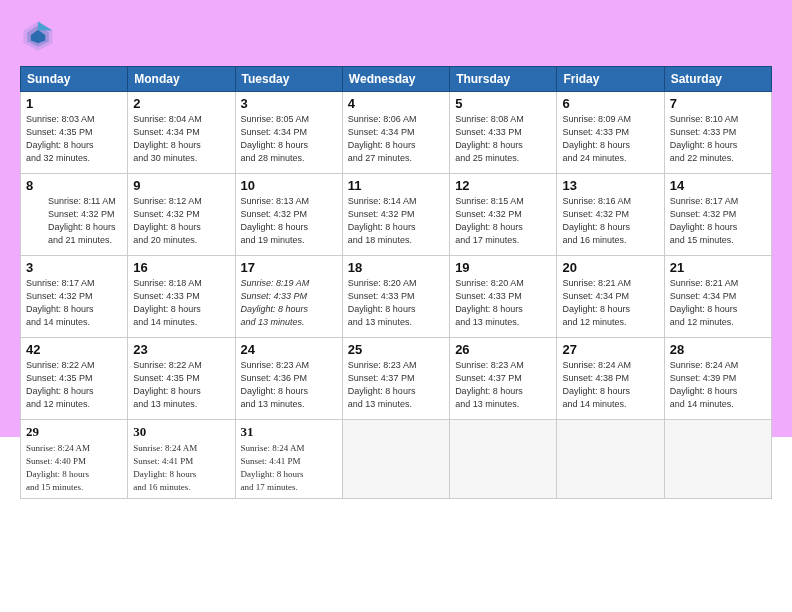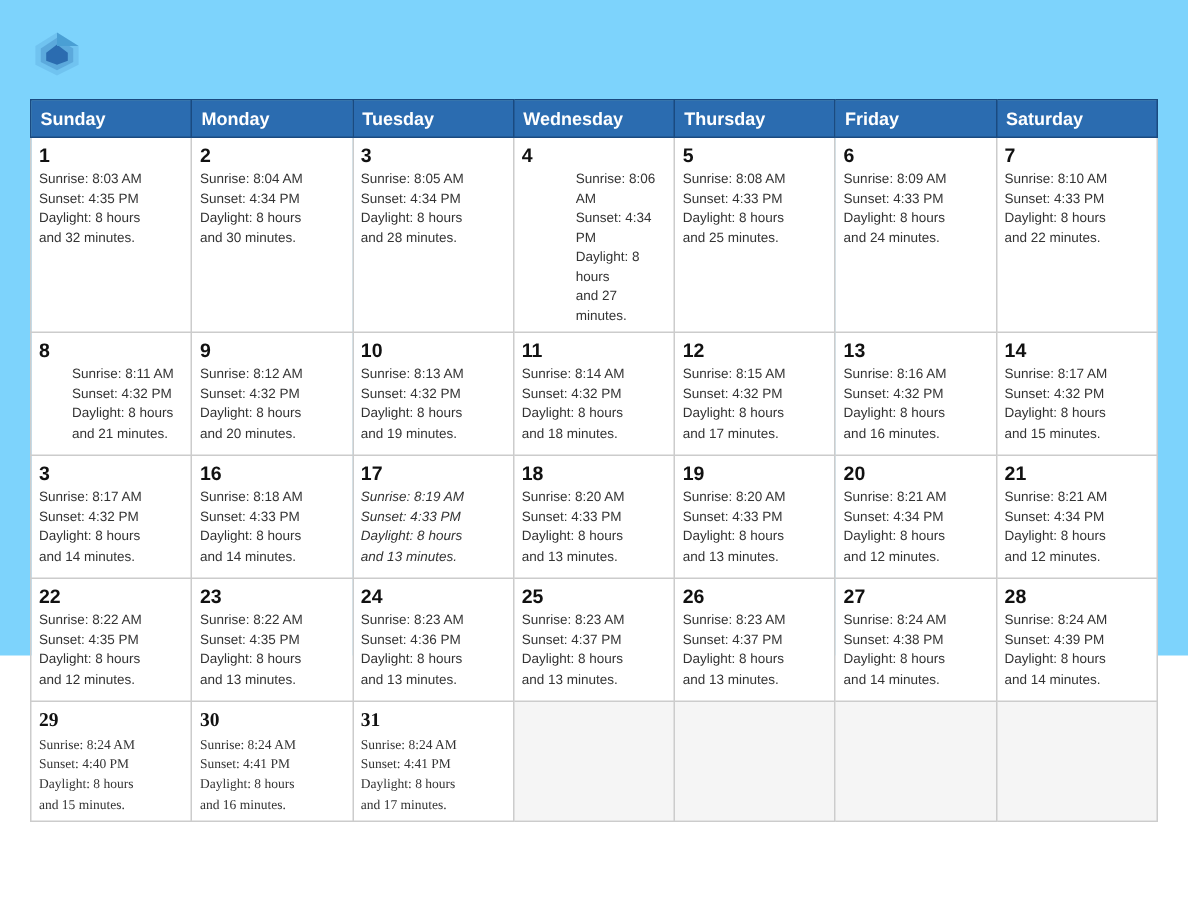--- a/index.html
+++ b/index.html
@@ -7,21 +7,21 @@
       font-family: Arial, sans-serif;
       background: #fff;
       width: 792px;
       height: 612px;
       overflow: hidden;
     }
     .page {
       width: 792px;
       height: 437px;
       padding: 18px 20px 14px 20px;
-      background: #7dd3fc;
+      background: #f0abfc;
     }
     .header {
       display: flex;
       justify-content: space-between;
       align-items: flex-start;
       margin-bottom: 12px;
     }
     .logo {
       display: flex;
       align-items: center;
@@ -155,21 +155,21 @@
           </td>
           <td>
             <span class="day-num">3</span>
             <div class="day-info" style="white-space: pre-line;">Sunrise: 8:05 AM
 Sunset: 4:34 PM
 Daylight: 8 hours
 and 28 minutes.</div>
           </td>
           <td>
             <span class="day-num">4</span>
-            <div class="day-info" style="white-space: pre-line; margin-left: 36px;">Sunrise: 8:06 AM
+            <div class="day-info" style="white-space: pre-line;">Sunrise: 8:06 AM
 Sunset: 4:34 PM
 Daylight: 8 hours
 and 27 minutes.</div>
           </td>
           <td>
             <span class="day-num">5</span>
             <div class="day-info" style="white-space: pre-line;">Sunrise: 8:08 AM
 Sunset: 4:33 PM
 Daylight: 8 hours
 and 25 minutes.</div>
@@ -286,21 +286,21 @@
           <td>
             <span class="day-num">21</span>
             <div class="day-info" style="white-space: pre-line;">Sunrise: 8:21 AM
 Sunset: 4:34 PM
 Daylight: 8 hours
 and 12 minutes.</div>
           </td>
         </tr>
         <tr>
           <td>
-            <span class="day-num">22</span>
+            <span class="day-num">42</span>
             <div class="day-info" style="white-space: pre-line;">Sunrise: 8:22 AM
 Sunset: 4:35 PM
 Daylight: 8 hours
 and 12 minutes.</div>
           </td>
           <td>
             <span class="day-num">23</span>
             <div class="day-info" style="white-space: pre-line;">Sunrise: 8:22 AM
 Sunset: 4:35 PM
 Daylight: 8 hours

